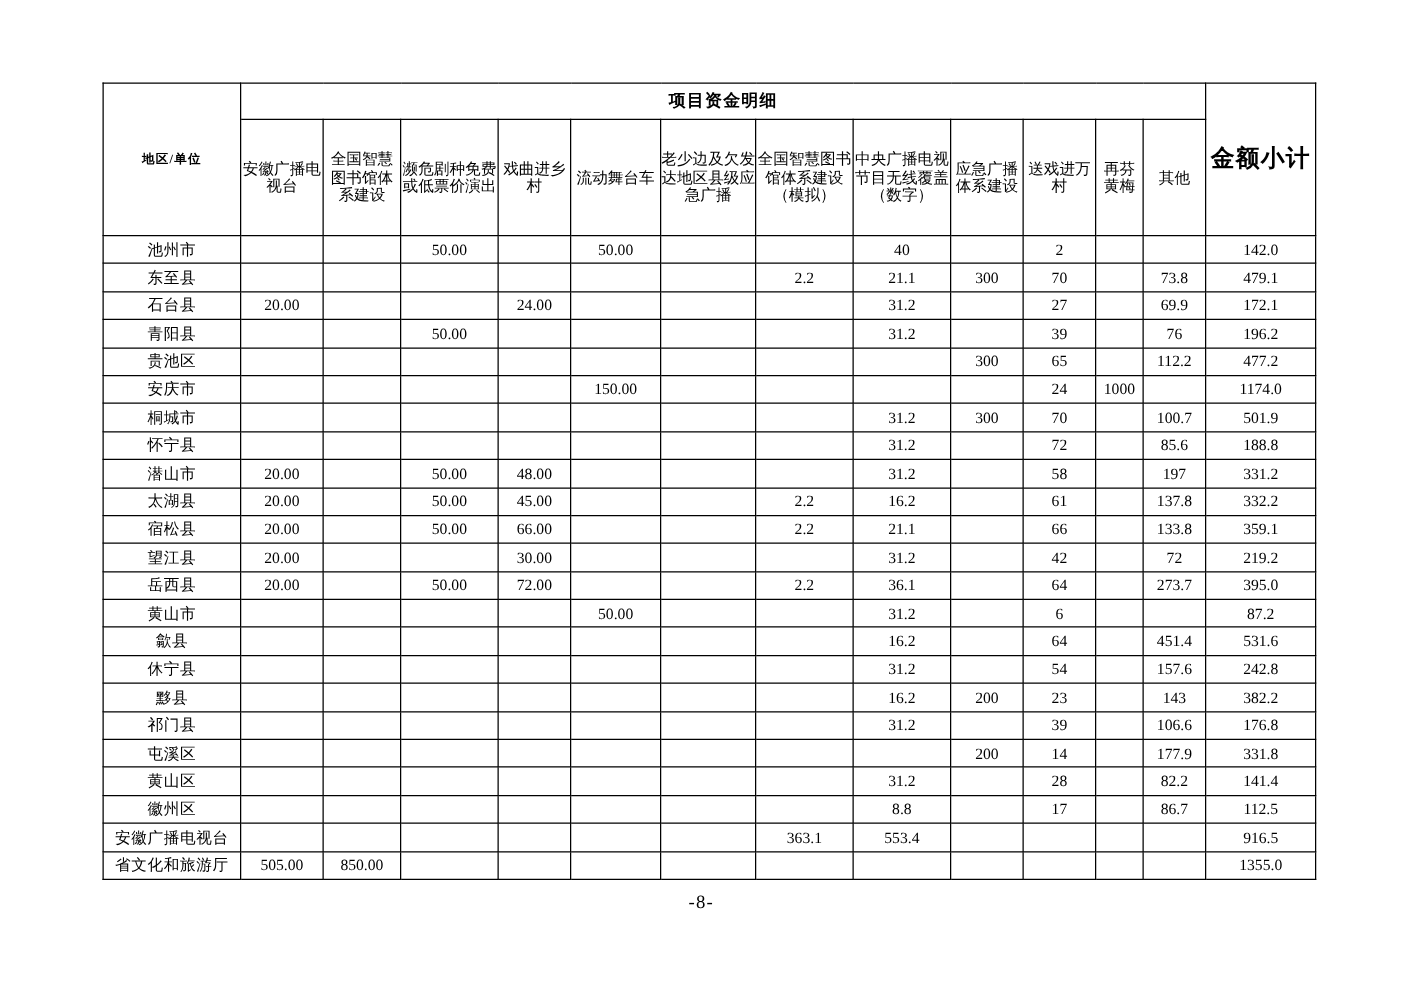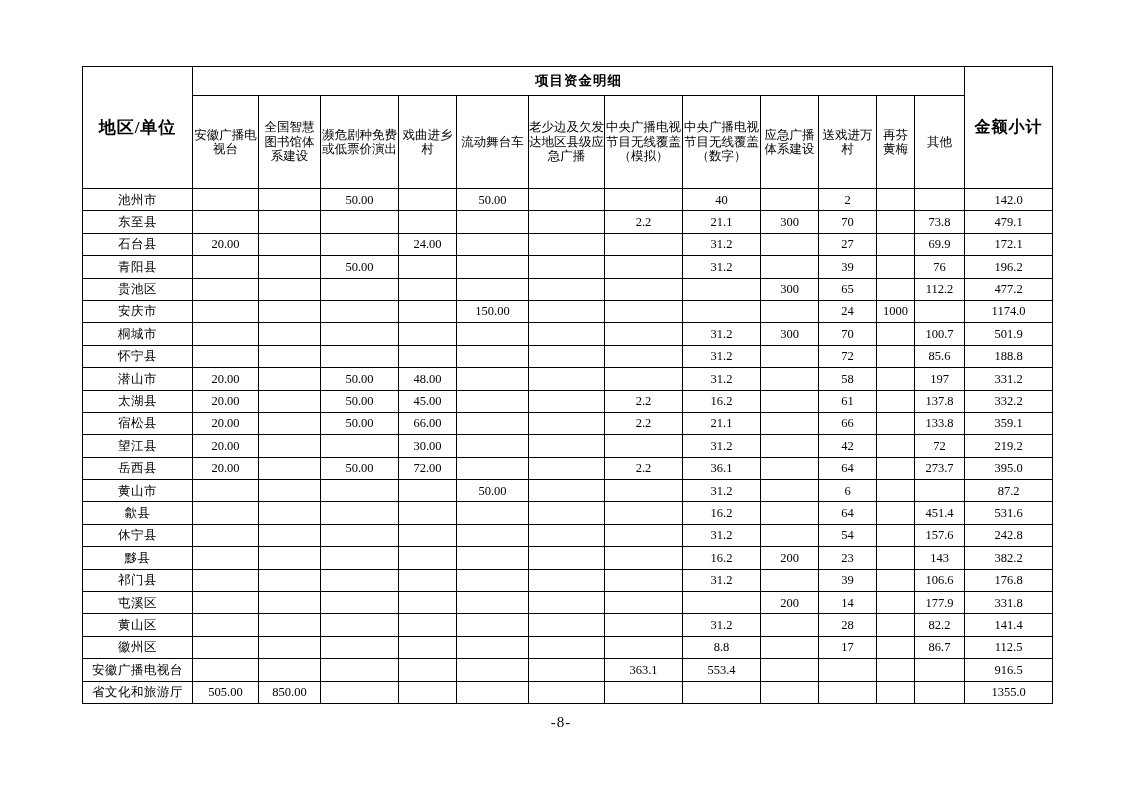--- a/index.html
+++ b/index.html
@@ -45,32 +45,32 @@
     font-weight: normal;
   }
   .hdr-group {
     height: 28px;
     font-size: 13.5px;
     font-weight: bold;
     letter-spacing: 1px;
     border-radius: 14px;
   }
   .hdr-region {
-    font-size: 17px;
+    font-size: 10px;
     font-weight: bold;
     letter-spacing: 1px;
   }
   .hdr-sub {
     font-size: 12.5px;
     padding: 2px 2px;
     line-height: 1.22;
     height: 92px;
   }
   .hdr-total {
-    font-size: 16px;
+    font-size: 19px;
     font-weight: bold;
     letter-spacing: 1px;
   }
   tbody td {
     height: 21.4px;
     font-size: 12.5px;
   }
   td.region {
     letter-spacing: 0.5px;
   }
@@ -131,21 +131,21 @@
           <th class="hdr-group" colspan="12">项目资金明细</th>
           <th class="hdr-total" rowspan="2">金额小计</th>
         </tr>
         <tr>
           <th class="hdr-sub">安徽广播电视台</th>
           <th class="hdr-sub">全国智慧图书馆体系建设</th>
           <th class="hdr-sub">濒危剧种免费或低票价演出</th>
           <th class="hdr-sub">戏曲进乡村</th>
           <th class="hdr-sub">流动舞台车</th>
           <th class="hdr-sub">老少边及欠发达地区县级应急广播</th>
-          <th class="hdr-sub">中央广播电视节目无线覆盖（模拟）</th>
+          <th class="hdr-sub">全国智慧图书馆体系建设（模拟）</th>
           <th class="hdr-sub">中央广播电视节目无线覆盖（数字）</th>
           <th class="hdr-sub">应急广播体系建设</th>
           <th class="hdr-sub">送戏进万村</th>
           <th class="hdr-sub">再芬黄梅</th>
           <th class="hdr-sub">其他</th>
         </tr>
       </thead>
       <tbody id="fund-body">
           <tr>
             <td class="region">池州市</td>

